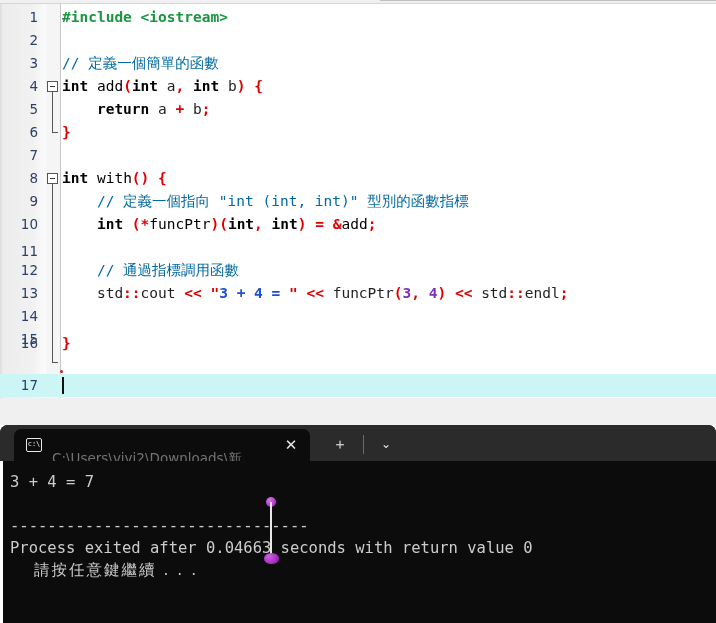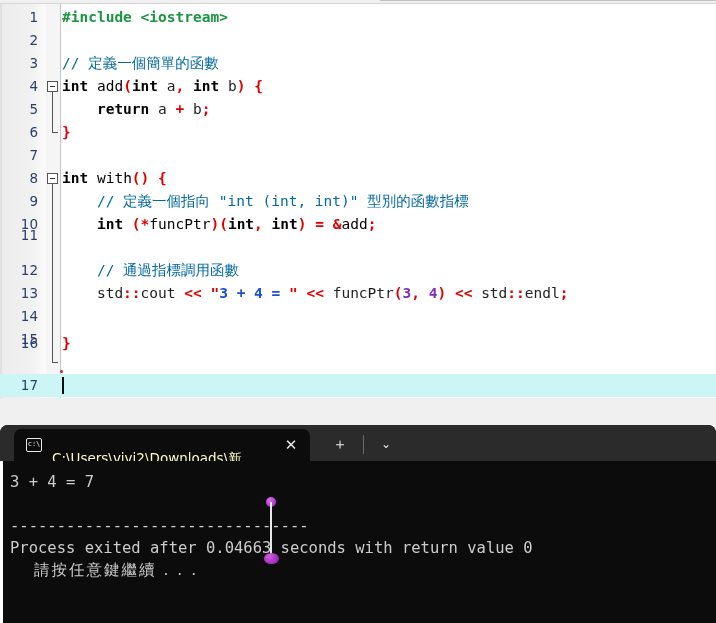--- a/index.html
+++ b/index.html
@@ -224,21 +224,21 @@
     margin-right: 10px;
     box-sizing: border-box;
     font-family: "DejaVu Sans Mono", monospace;
     font-size: 7px;
     color: #e8e8e8;
     line-height: 11px;
     text-align: center;
     overflow: hidden;
   }
   #term-tab-title {
-    color: #fef9c3;
+    color: #737373;
     font-size: 13.5px;
     font-family: "DejaVu Sans", sans-serif;
     white-space: nowrap;
     overflow: hidden;
     flex: 1 1 auto;
     margin-top: 27px;
   }
   .term-btn {
     color: #e8e8e8;
     font-size: 15px;
@@ -348,21 +348,21 @@
         <div class="code-line" style="top: 2px;"><span class="ln">1</span><span class="code-text"><span class="pp">#include &lt;iostream&gt;</span></span></div>
         <div class="code-line" style="top: 25px;"><span class="ln">2</span><span class="code-text"></span></div>
         <div class="code-line" style="top: 48px;"><span class="ln">3</span><span class="code-text"><span class="cmt">// 定義一個簡單的函數</span></span></div>
         <div class="code-line" style="top: 71px;"><span class="ln">4</span><span class="code-text"><span class="kw">int</span><span class="id"> </span><span class="idg">add</span><span class="op">(</span><span class="kw">int</span><span class="id"> a</span><span class="op">,</span><span class="id"> </span><span class="kw">int</span><span class="id"> b</span><span class="op">)</span><span class="id"> </span><span class="op">{</span></span></div>
         <div class="code-line" style="top: 94px;"><span class="ln">5</span><span class="code-text"><span class="id">    </span><span class="kw">return</span><span class="id"> a </span><span class="op">+</span><span class="id"> b</span><span class="op">;</span></span></div>
         <div class="code-line" style="top: 117px;"><span class="ln">6</span><span class="code-text"><span class="op">}</span></span></div>
         <div class="code-line" style="top: 140px;"><span class="ln">7</span><span class="code-text"></span></div>
         <div class="code-line" style="top: 163px;"><span class="ln">8</span><span class="code-text"><span class="kw">int</span><span class="id"> </span><span class="idg">with</span><span class="op">()</span><span class="id"> </span><span class="op">{</span></span></div>
         <div class="code-line" style="top: 186px;"><span class="ln">9</span><span class="code-text"><span class="cmt">    // 定義一個指向 "int (int, int)" 型別的函數指標</span></span></div>
         <div class="code-line" style="top: 209px;"><span class="ln">10</span><span class="code-text"><span class="id">    </span><span class="kw">int</span><span class="id"> </span><span class="op">(*</span><span class="idg">funcPtr</span><span class="op">)(</span><span class="kw">int</span><span class="op">,</span><span class="id"> </span><span class="kw">int</span><span class="op">)</span><span class="id"> </span><span class="op">=</span><span class="id"> </span><span class="op">&amp;</span><span class="idg">add</span><span class="op">;</span></span></div>
-        <div class="code-line" style="top: 220px;"><span class="ln">11</span><span class="code-text"></span></div>
+        <div class="code-line" style="top: 236px;"><span class="ln">11</span><span class="code-text"></span></div>
         <div class="code-line" style="top: 255px;"><span class="ln">12</span><span class="code-text"><span class="cmt">    // 通過指標調用函數</span></span></div>
         <div class="code-line" style="top: 278px;"><span class="ln">13</span><span class="code-text"><span class="id">    std</span><span class="op">::</span><span class="id">cout </span><span class="op">&lt;&lt;</span><span class="id"> </span><span class="strq">"</span><span class="str">3 + 4 = </span><span class="strq">"</span><span class="id"> </span><span class="op">&lt;&lt;</span><span class="id"> funcPtr</span><span class="op">(</span><span class="num">3</span><span class="op">,</span><span class="id"> </span><span class="num">4</span><span class="op">)</span><span class="id"> </span><span class="op">&lt;&lt;</span><span class="id"> std</span><span class="op">::</span><span class="id">endl</span><span class="op">;</span></span></div>
         <div class="code-line" style="top: 301px;"><span class="ln">14</span><span class="code-text"></span></div>
         <div class="code-line" style="top: 324px;"><span class="ln">15</span></div>
         <div class="code-line" style="top: 328px;"><span class="ln">16</span><span class="code-text"><span class="op">}</span></span></div>
         <div class="code-line current" style="top: 370px;"><span class="ln">17</span><span class="code-text"></span></div>
       </div>
     <div id="folds-host">
         <div class="fold-box" style="top: 77px;"></div>
         <div class="fold-line" style="top: 88px; height: 40px;"></div>

